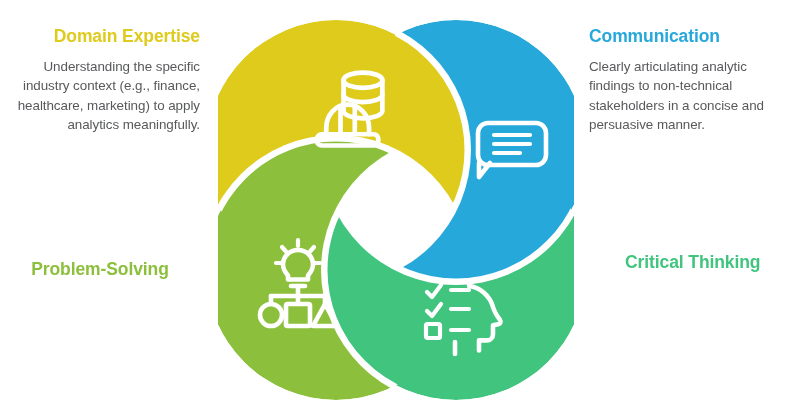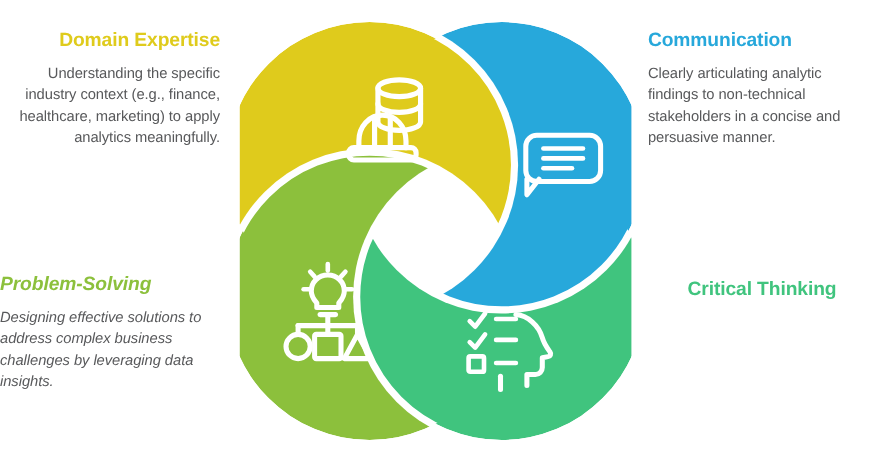--- a/index.html
+++ b/index.html
@@ -42,23 +42,22 @@
     top: 26px;
     text-align: right;
   }
   #block-communication {
     left: 589px;
     top: 26px;
     text-align: left;
   }
   #block-problem-solving {
     left: 0px;
-    top: 248px;
-    text-align: left;
-    font-style: italic;
+    top: 259px;
+    text-align: center;
   }
   #block-critical-thinking {
     left: 589px;
     top: 252px;
     text-align: left;
     margin-left: 36px;
   }
   .wheel {
     position: absolute;
     left: 218px;
@@ -94,21 +93,20 @@
     <p class="block-body">Understanding the specific industry context (e.g., finance, healthcare, marketing) to apply analytics meaningfully.</p>
   </div>
 
   <div class="text-block" id="block-communication">
     <p class="block-title" style="color:#27a8db">Communication</p>
     <p class="block-body">Clearly articulating analytic findings to non-technical stakeholders in a concise and persuasive manner.</p>
   </div>
 
   <div class="text-block" id="block-problem-solving">
     <p class="block-title" style="color:#8cc03c">Problem-Solving</p>
-    <p class="block-body">Designing effective solutions to address complex business challenges by leveraging data insights.</p>
   </div>
 
   <div class="text-block" id="block-critical-thinking">
     <p class="block-title" style="color:#40c47e">Critical Thinking</p>
   </div>
 
   <div class="wheel">
     <svg width="356" height="404" viewBox="0 0 356 404" xmlns="http://www.w3.org/2000/svg">
       <defs>
 

